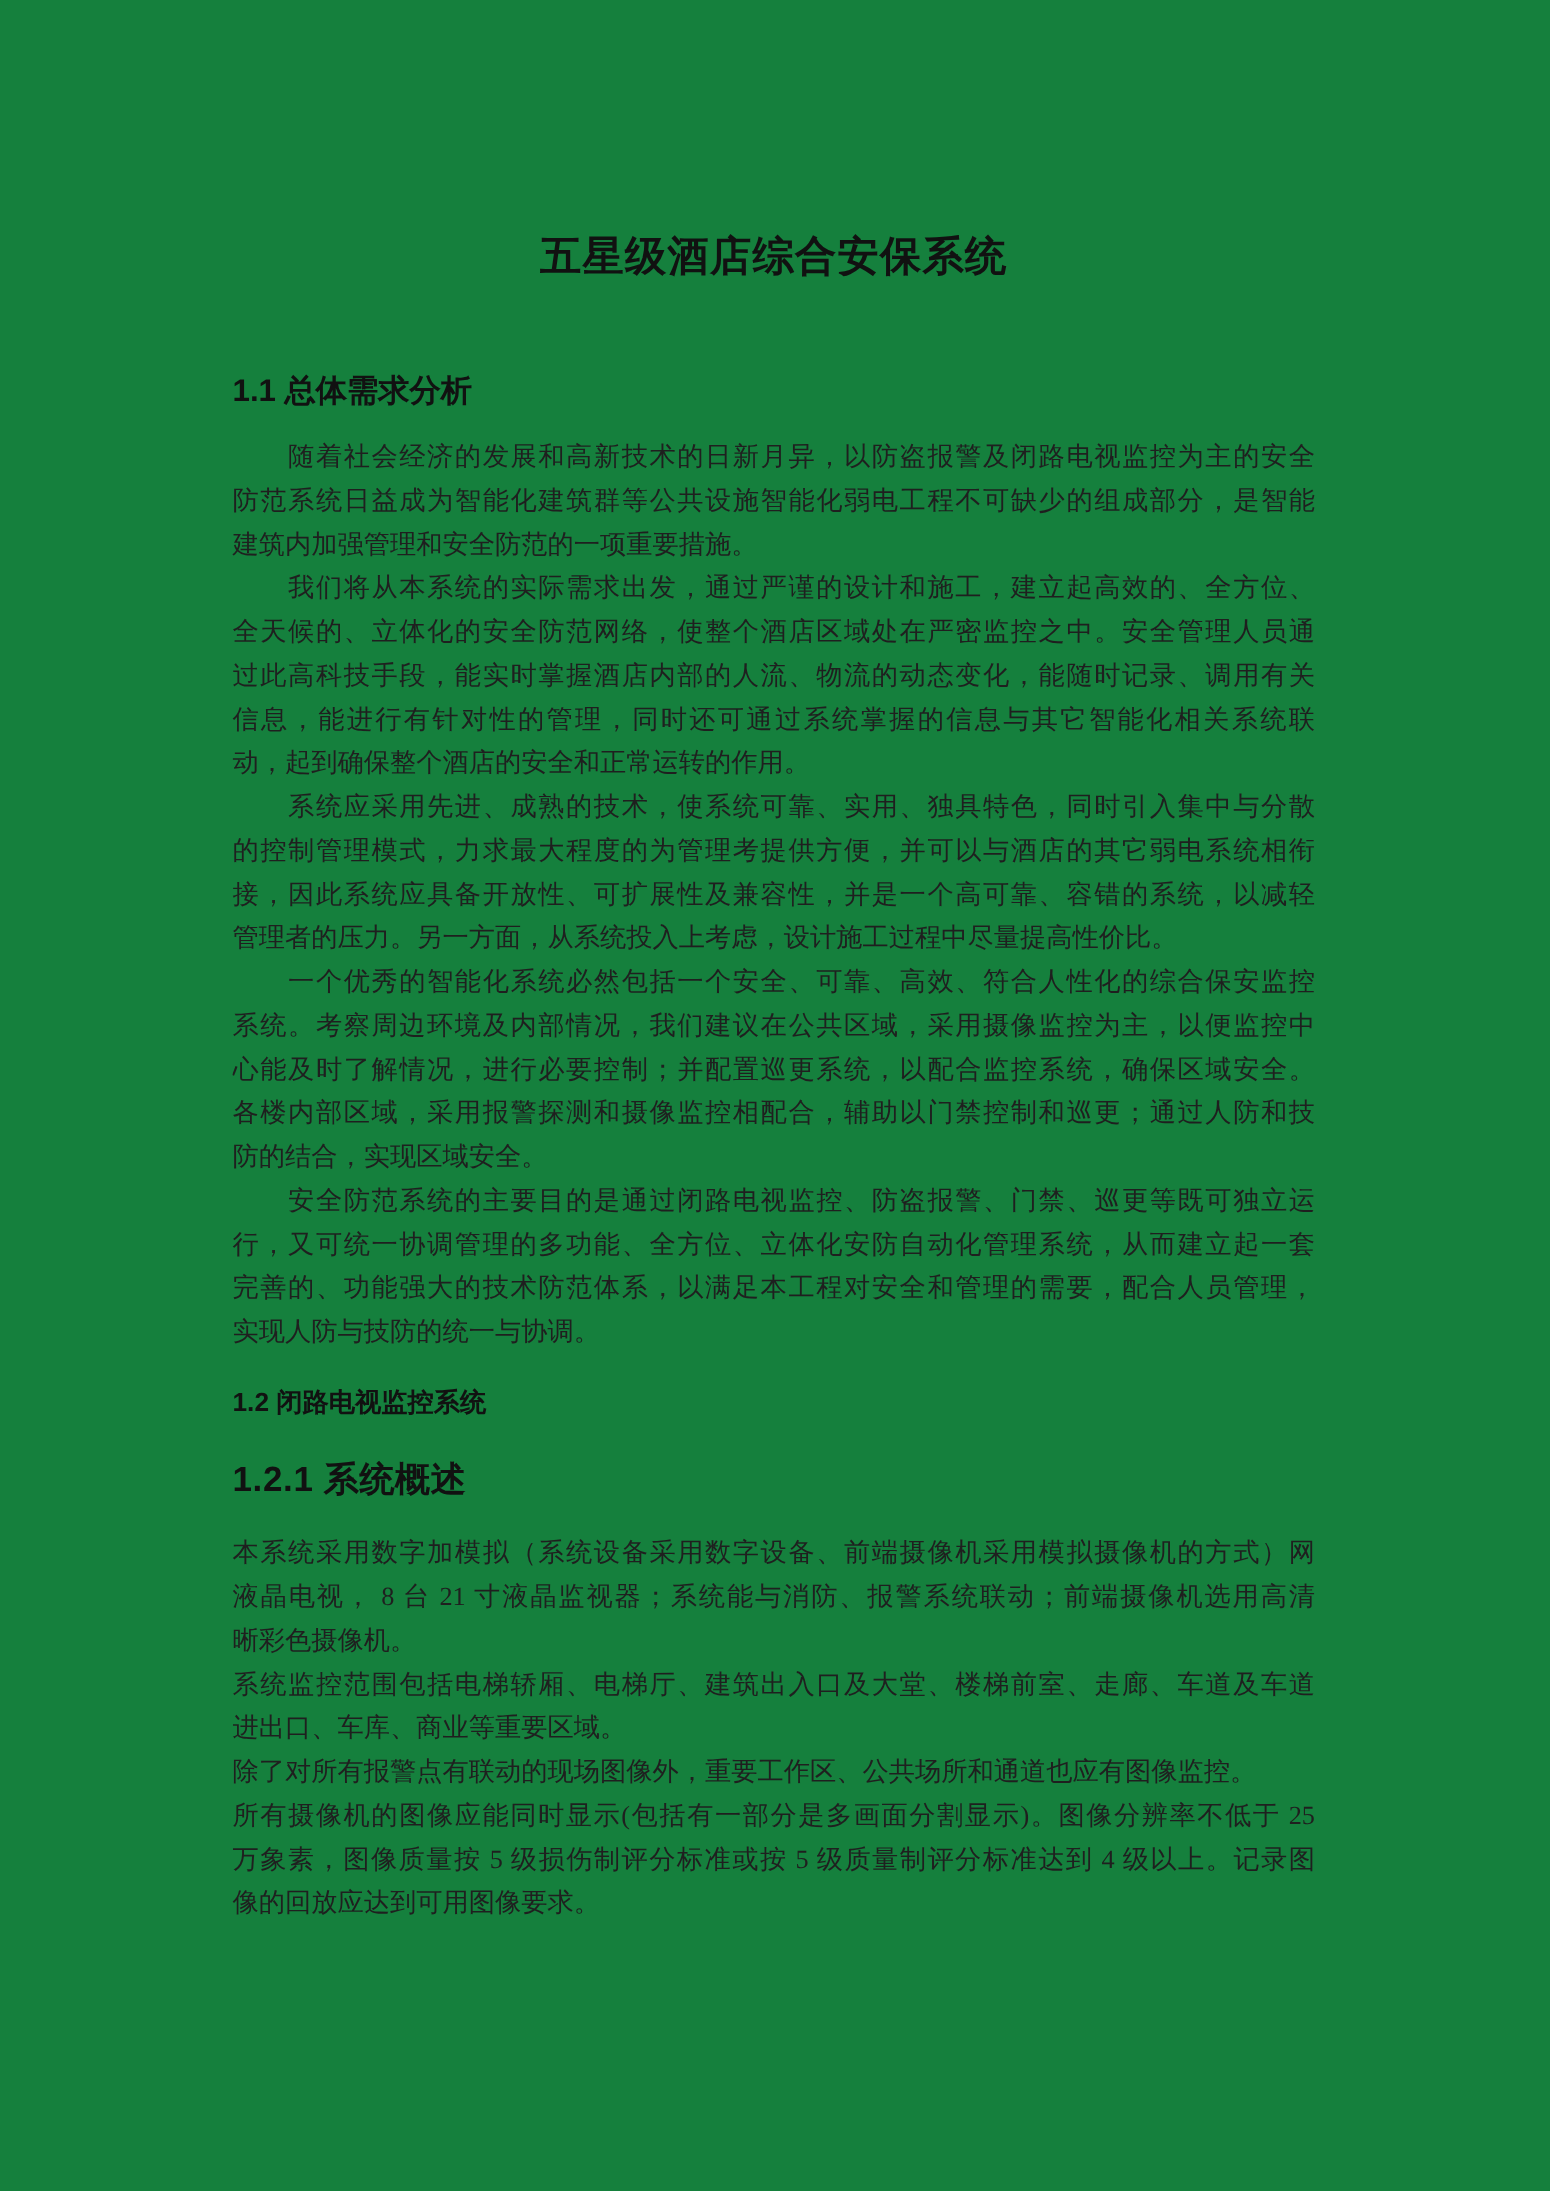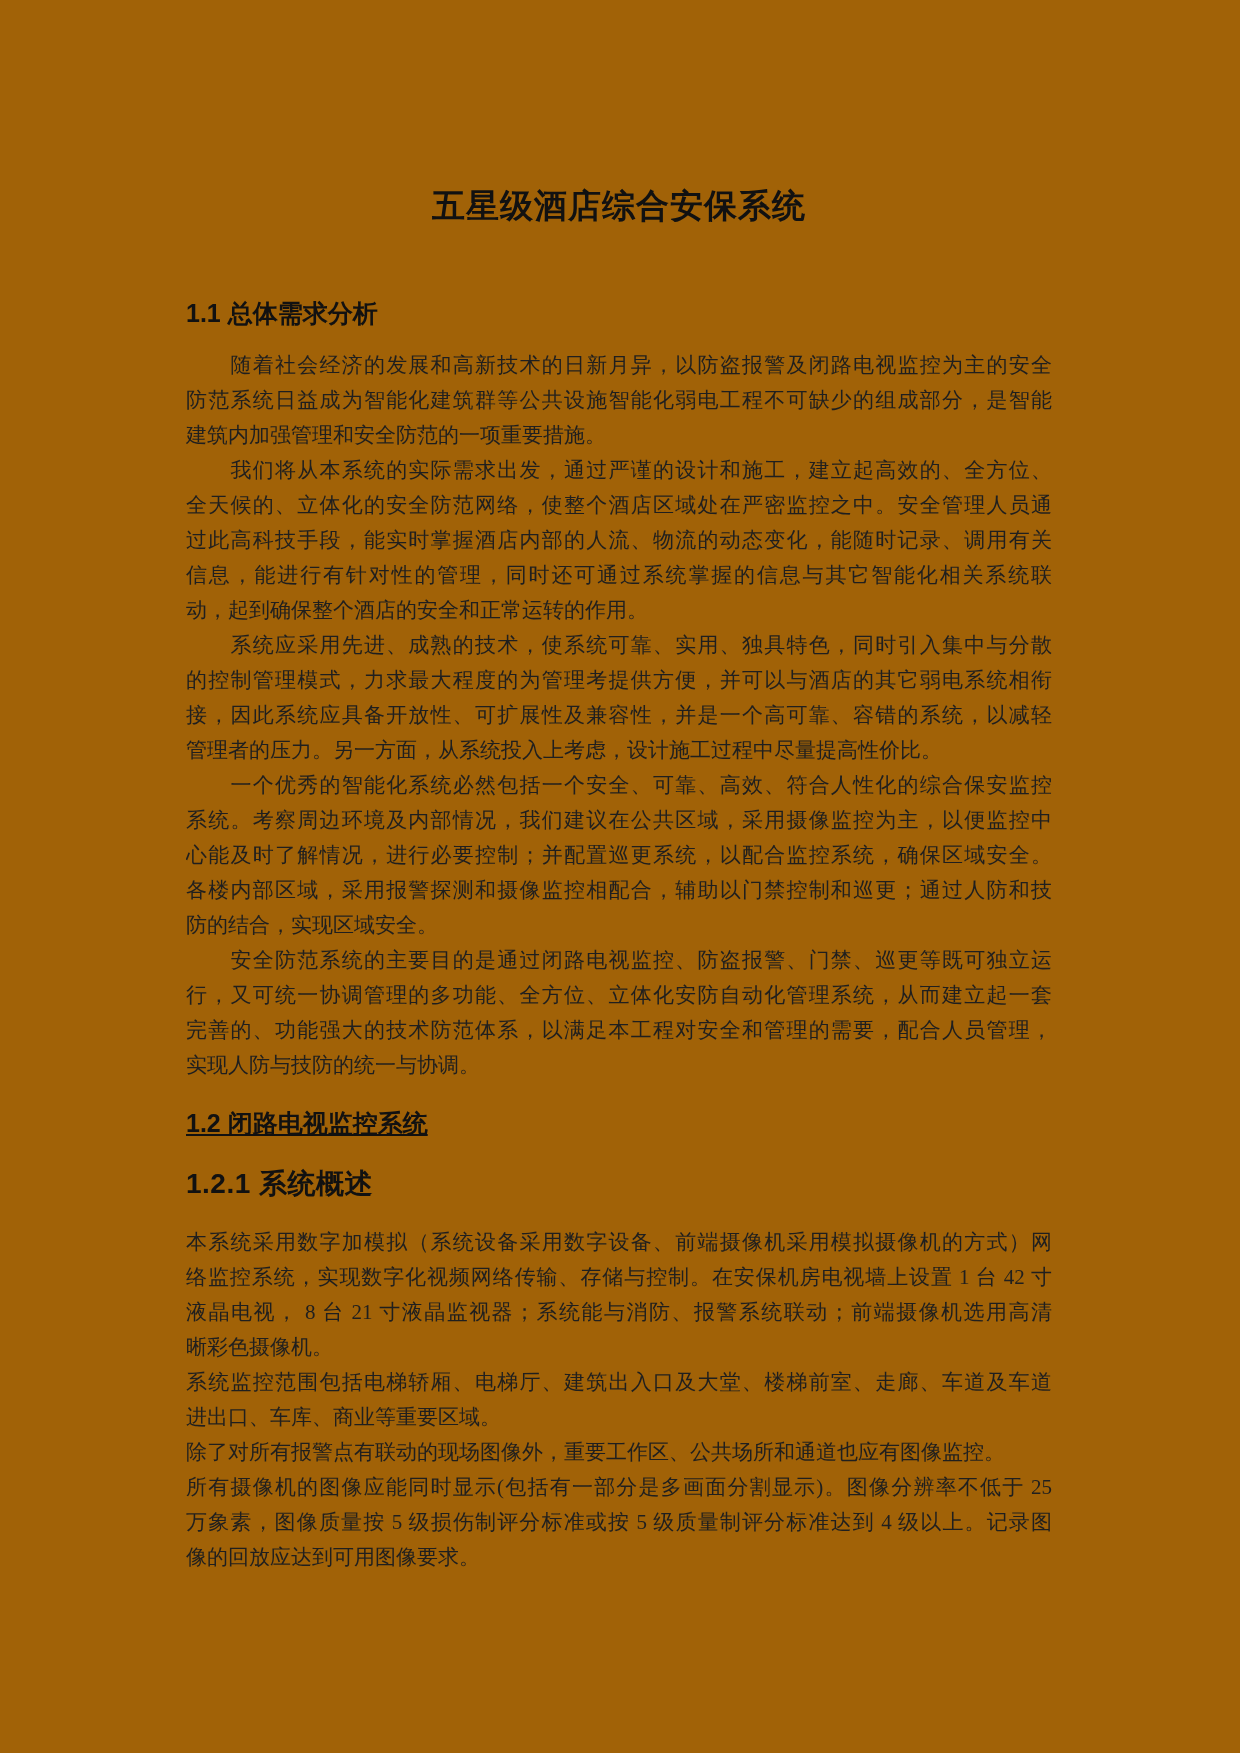--- a/index.html
+++ b/index.html
@@ -13,21 +13,21 @@
     position: relative;
     font-family: "Liberation Serif", serif;
     color: #1f1f1f;
     overflow: hidden;
   }
   .page {
     position: absolute;
     top: 0; left: 0;
     width: 1240px;
     height: 1753px;
-    background: #a16207;
+    background: #15803d;
   }
   .doc-title {
     position: absolute;
     top: 184px;
     left: 186px;
     width: 866px;
     text-align: center;
     font-family: "Liberation Serif", serif;
     font-size: 33px;
     font-weight: bold;
@@ -38,21 +38,21 @@
   .sec-heading {
     position: absolute;
     left: 186px;
     font-family: "Liberation Sans", sans-serif;
     font-weight: bold;
     color: #111111;
     white-space: nowrap;
     margin-top: 22px;
   }
   .heading-1-1 { top: 274px; font-size: 25px; line-height: 34px; }
-  .heading-1-2 { top: 1084px; font-size: 25px; line-height: 34px; text-decoration: underline; }
+  .heading-1-2 { top: 1084px; font-size: 21px; line-height: 34px; }
   .heading-1-2-1 { top: 1148px; font-size: 28px; line-height: 28px; letter-spacing: 0.5px; }
   .para-block {
     position: absolute;
     left: 186px;
     width: 866px;
     font-size: 21px;
     color: #1f1f1f;
   }
   .sec1-paras { top: 348px; }
   .sec2-paras { top: 1212px; margin-top: 13px; }
@@ -112,21 +112,20 @@
       </div>
     </div>
 
   <div class="sec-heading heading-1-2">1.2 闭路电视监控系统</div>
 
   <div class="sec-heading heading-1-2-1">1.2.1 系统概述</div>
 
   <div class="para-block sec2-paras">
       <div class="paragraph">
         <div class="line">本系统采用数字加模拟（系统设备采用数字设备、前端摄像机采用模拟摄像机的方式）网</div>
-        <div class="line">络监控系统，实现数字化视频网络传输、存储与控制。在安保机房电视墙上设置 1 台 42 寸</div>
         <div class="line">液晶电视，  8 台 21 寸液晶监视器；系统能与消防、报警系统联动；前端摄像机选用高清</div>
         <div class="line last">晰彩色摄像机。</div>
       </div>
       <div class="paragraph">
         <div class="line">系统监控范围包括电梯轿厢、电梯厅、建筑出入口及大堂、楼梯前室、走廊、车道及车道</div>
         <div class="line last">进出口、车库、商业等重要区域。</div>
       </div>
       <div class="paragraph">
         <div class="line last">除了对所有报警点有联动的现场图像外，重要工作区、公共场所和通道也应有图像监控。</div>
       </div>

